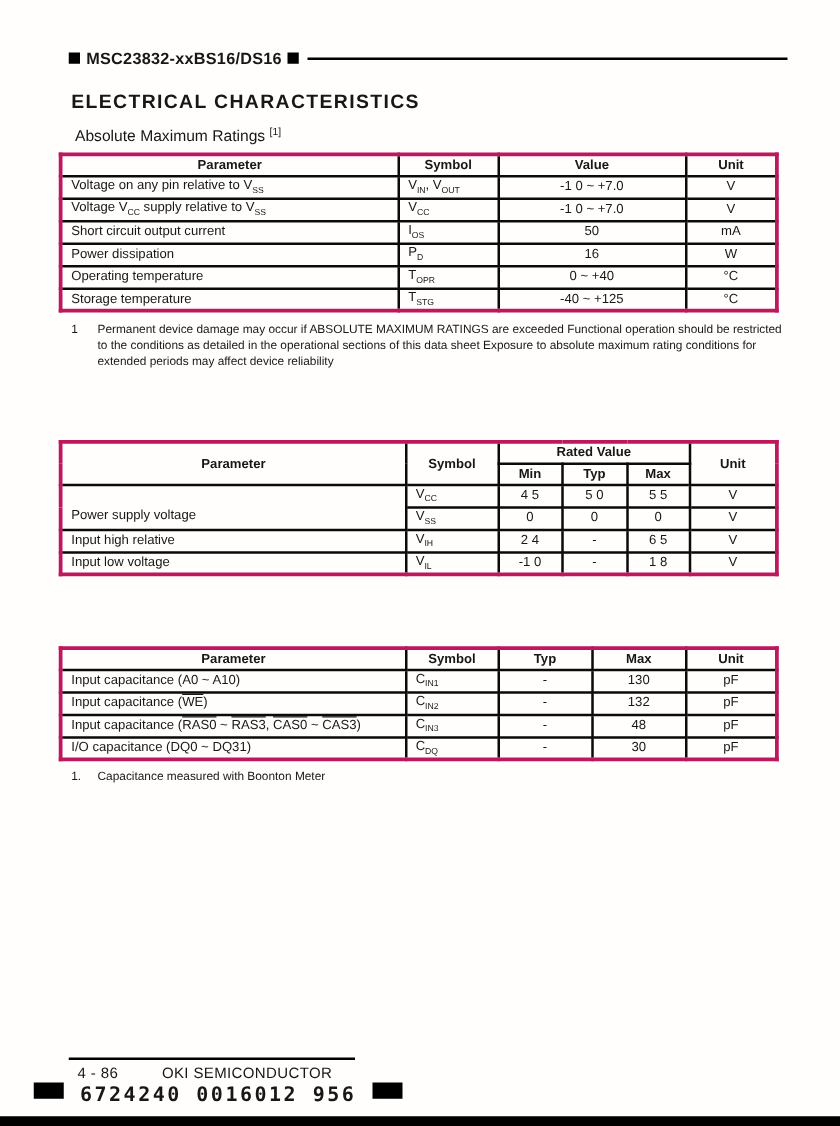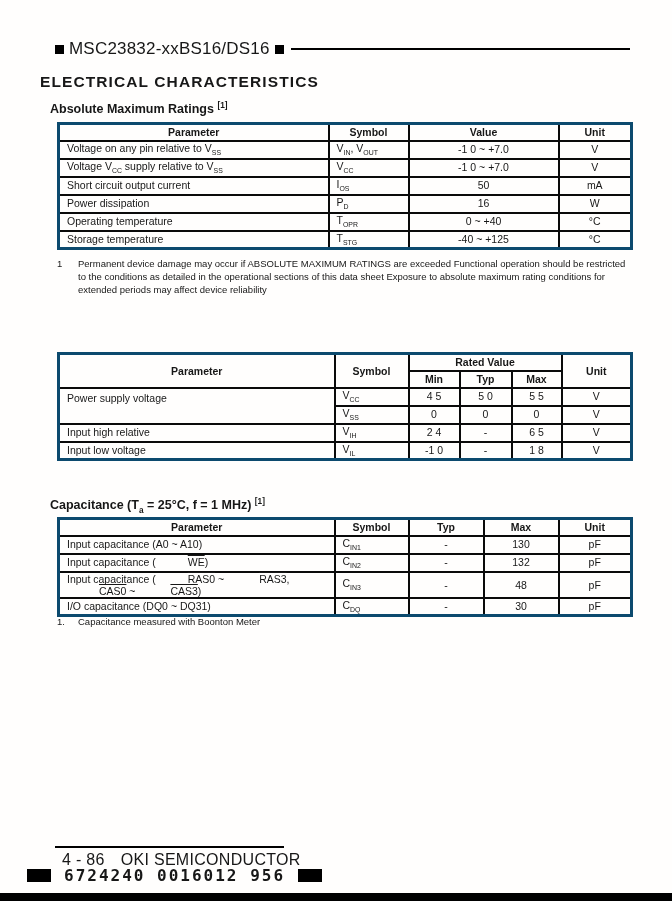--- a/index.html
+++ b/index.html
@@ -3,44 +3,44 @@
 <meta charset="utf-8">
 <style>
   * { margin:0; padding:0; box-sizing:border-box; }
   html,body { width:672px; height:901px; background:#ffffff; }
   .page {
     position:relative; width:672px; height:901px; background:#fffefd;
     font-family:"Liberation Sans", sans-serif; color:#171717; overflow:hidden;
   }
   .sq { display:inline-block; width:9px; height:9px; background:#000; flex:none; }
   .hdr { position:absolute; top:39px; left:55px; right:42px; display:flex; align-items:center; gap:5px; }
-  .hdr-title { font-size:17px; font-weight:normal; letter-spacing:0.2px; white-space:nowrap; }
+  .hdr-title { font-size:13px; font-weight:bold; letter-spacing:0.2px; white-space:nowrap; }
   .hdr-rule { flex:1; height:2px; background:#000; margin-left:2px; }
-  .sec-title { position:absolute; left:40px; top:73px; font-size:15.5px; font-weight:bold; letter-spacing:1.1px; }
-  .sub-title { position:absolute; left:50px; font-size:12.5px; font-weight:bold; }
+  .sec-title { position:absolute; left:57px; top:73px; font-size:15.5px; font-weight:bold; letter-spacing:1.1px; }
+  .sub-title { position:absolute; left:60px; font-size:12.5px; font-weight:normal; }
   sup { font-size:66%; }
   sub { font-size:66%; }
-  .ovl { text-decoration:overline;margin-left:32px; }
+  .ovl { text-decoration:overline; }
   table.tbl {
-    position:absolute; left:57px; width:573px; border-collapse:collapse;
-    table-layout:fixed; border:3px solid #0c4a6e;
+    position:absolute; left:47px; width:573px; border-collapse:collapse;
+    table-layout:fixed; border:3px solid #be185d;
   }
   .tbl th, .tbl td {
     border:2px solid #0a0a0a; font-size:10.5px; height:18px;
     text-align:center; padding:0 4px; line-height:1.15; font-weight:normal;
   }
   .tbl th { font-weight:bold; height:17px; }
   .tbl td.l { text-align:left; padding-left:7px; }
-  .tbl td.vtop { vertical-align:top; padding-top:3px; }
+  .tbl td.vtop { vertical-align:top; padding-top:17px; }
   .fn { position:absolute; left:57px; width:577px; display:flex; font-size:9.5px; line-height:1.38; }
   .fn-num { width:21px; flex:none; }
   .fn-text { flex:1; }
   .footer-rule { position:absolute; left:55px; top:846px; width:229px; height:2px; background:#000; }
-  .footer-row { position:absolute; left:62px; top:851px; display:flex; gap:16px; font-size:16px; letter-spacing:0.3px; }
-  .code-row { position:absolute; left:27px; top:866px; display:flex; align-items:center; gap:13px; }
+  .footer-row { position:absolute; left:62px; top:851px; display:flex; gap:35px; font-size:12px; letter-spacing:0.3px; }
+  .code-row { position:absolute; left:27px; top:866px; display:flex; align-items:flex-start; gap:13px; }
   .code-sq { width:24px; height:13px; background:#000; flex:none; }
   .code-text { font-family:"DejaVu Sans Mono", monospace; font-weight:bold; font-size:16px; letter-spacing:2px; white-space:nowrap; }
   .bottom-bar { position:absolute; left:0; bottom:0; width:672px; height:8px; background:#000; }
 </style>
 </head>
 <body>
 
 <div class="page">
 
   <div class="hdr">
@@ -165,21 +165,20 @@
         <td class="l">Input low voltage</td>
         <td class="l">V<sub>IL</sub></td>
         <td>-1 0</td>
         <td>-</td>
         <td>1 8</td>
         <td>V</td>
       </tr>
     </tbody>
   </table>
 
-  <div class="sub-title" style="top:497px">Capacitance (T<sub>a</sub> = 25°C, f = 1 MHz) <sup>[1]</sup></div>
 
   <table class="tbl" style="top:517px">
     <colgroup>
         <col style="width:276px">
         <col style="width:74px">
         <col style="width:75px">
         <col style="width:75px">
         <col style="width:73px">
       </colgroup>
     <thead>

